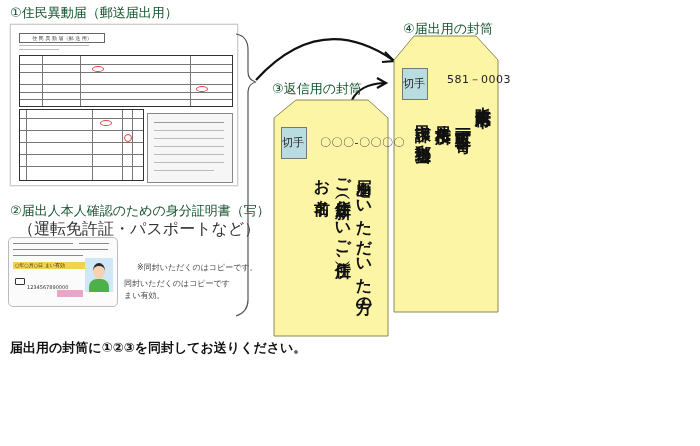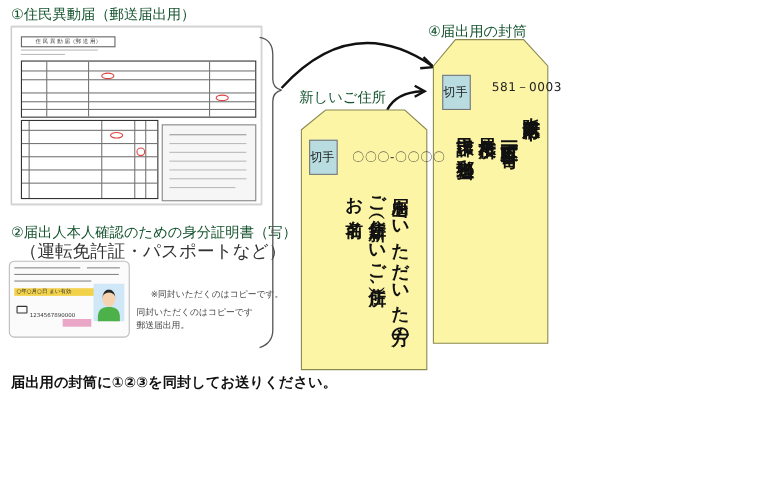--- a/index.html
+++ b/index.html
@@ -103,42 +103,42 @@
   <div class="photo"></div>
   <div class="head"></div>
   <div class="body"></div>
   <div class="abs" style="left:6px;top:40px;width:8px;height:5px;border:1px solid #333;border-radius:1px"></div>
   <div class="num">1234567890000</div>
   <div class="pink"></div>
 </div>
 
 <div class="abs note-text" style="left:137px;top:262px;">※同封いただくのはコピーです。</div>
 <div class="abs note-text" style="left:124px;top:278px;">同封いただくのはコピーです</div>
-<div class="abs note-text" style="left:124px;top:290px;">郵送届出用。</div>
+<div class="abs note-text" style="left:124px;top:290px;">まい有効。</div>
 
 <svg class="abs" style="left:0;top:0" width="700" height="446">
   <path d="M236 34 Q248 36 248 50 L248 72 Q248 80 256 82 Q248 84 248 92 L248 300 Q248 312 236 316" fill="none" stroke="#555" stroke-width="1.2"></path>
   <path d="M256 80 Q320 10 393 60" fill="none" stroke="#111" stroke-width="2.2"></path>
   <path d="M385 52 L394 61 L382 62" fill="none" stroke="#111" stroke-width="2.2"></path>
   <path d="M352 100 Q360 84 384 83" fill="none" stroke="#111" stroke-width="2.2"></path>
   <path d="M377 78 L386 83 L377 88" fill="none" stroke="#111" stroke-width="2.2"></path>
 
   <polygon points="274,118 296,100 368,100 388,118 388,336 274,336" fill="#fdf5a6" stroke="#8a8a50" stroke-width="1"></polygon>
 
   <polygon points="394,60 414,36 476,36 498,60 498,312 394,312" fill="#fdf5a6" stroke="#8a8a50" stroke-width="1"></polygon>
 </svg>
 
-<div class="abs sec-title" style="left:272px;top:80px;">新しいご住所</div>
+<div class="abs sec-title" style="left:272px;top:80px;">③返信用の封筒</div>
 <div class="stamp" style="left:281px;top:127px;width:24px;height:30px;line-height:30px;font-size:11px;">切手</div>
 <div class="zip" style="left:300px;top:135px;margin-left:20px;">〇〇〇-〇〇〇〇</div>
 <div class="vtext" style="left:355px;top:168px;font-size:16px;line-height:18px;">届出をいただいた方の</div>
 <div class="vtext" style="left:334px;top:168px;font-size:16px;line-height:18px;">ご住所（新しいご住所）、</div>
 <div class="vtext" style="left:313px;top:168px;font-size:16px;line-height:18px;">お名前</div>
 
-<div class="abs sec-title" style="left:389px;top:20px;">④届出用の封筒</div>
+<div class="abs sec-title" style="left:403px;top:20px;">④届出用の封筒</div>
 <div class="stamp" style="left:402px;top:68px;width:24px;height:30px;line-height:30px;font-size:11px;">切手</div>
 <div class="zip" style="left:447px;top:72px;">581－0003</div>
 <div class="vtext" style="left:474px;top:94px;font-size:16px;line-height:18px;">大阪府八尾市</div>
 <div class="vtext" style="left:454px;top:118px;font-size:16px;line-height:18px;">本町一丁目一番一号</div>
 <div class="vtext" style="left:434px;top:112px;font-size:16px;line-height:18px;">八尾市役所</div>
 <div class="vtext" style="left:414px;top:112px;font-size:16px;line-height:18px;white-space:pre;">市民課　郵送担当</div>
 
 <div class="abs footer">届出用の封筒に①②③を同封してお送りください。</div>
 
 </body></html>

